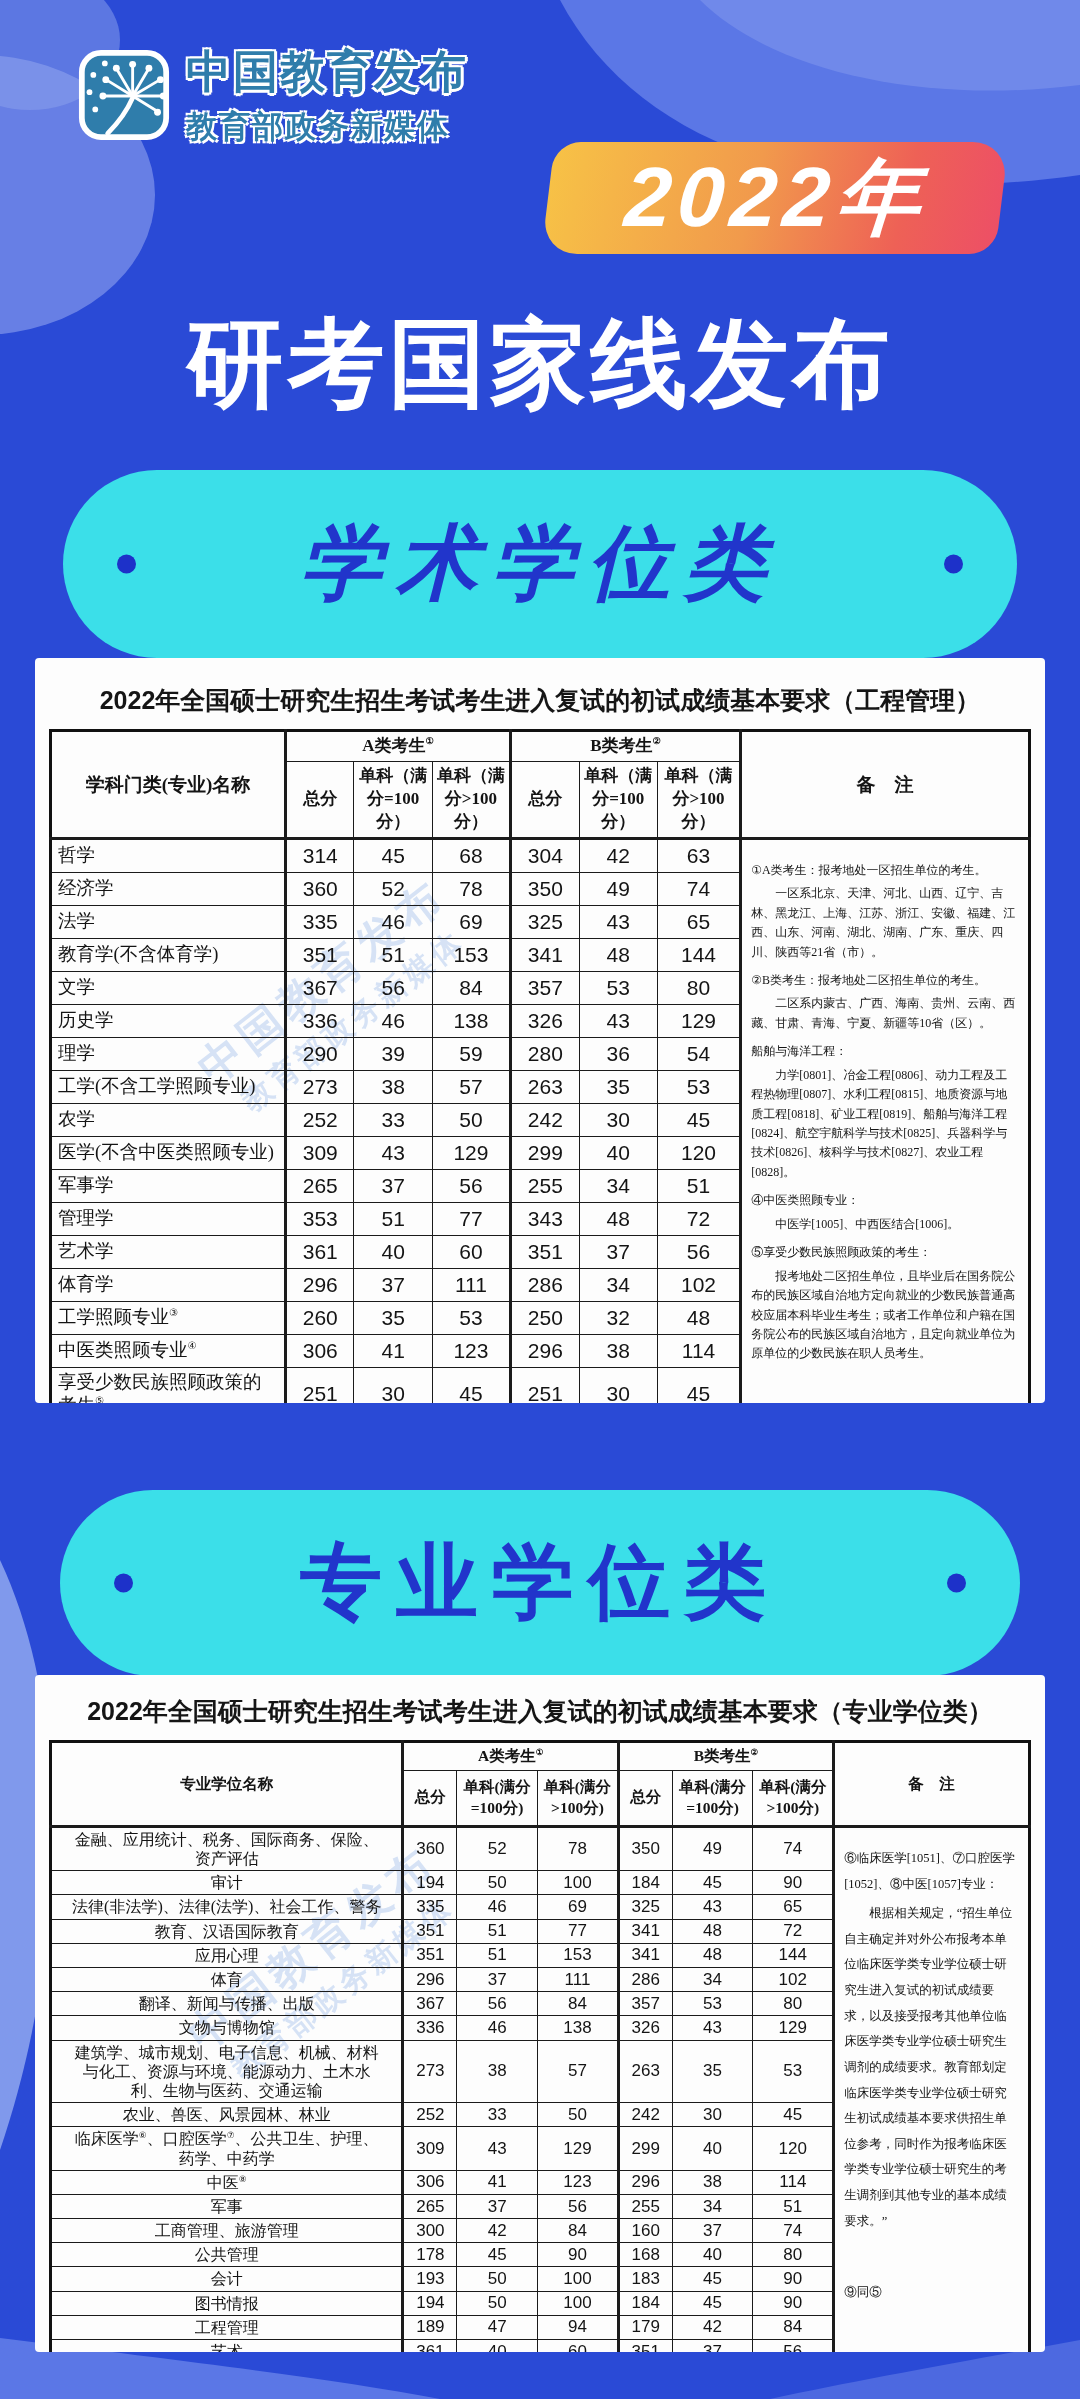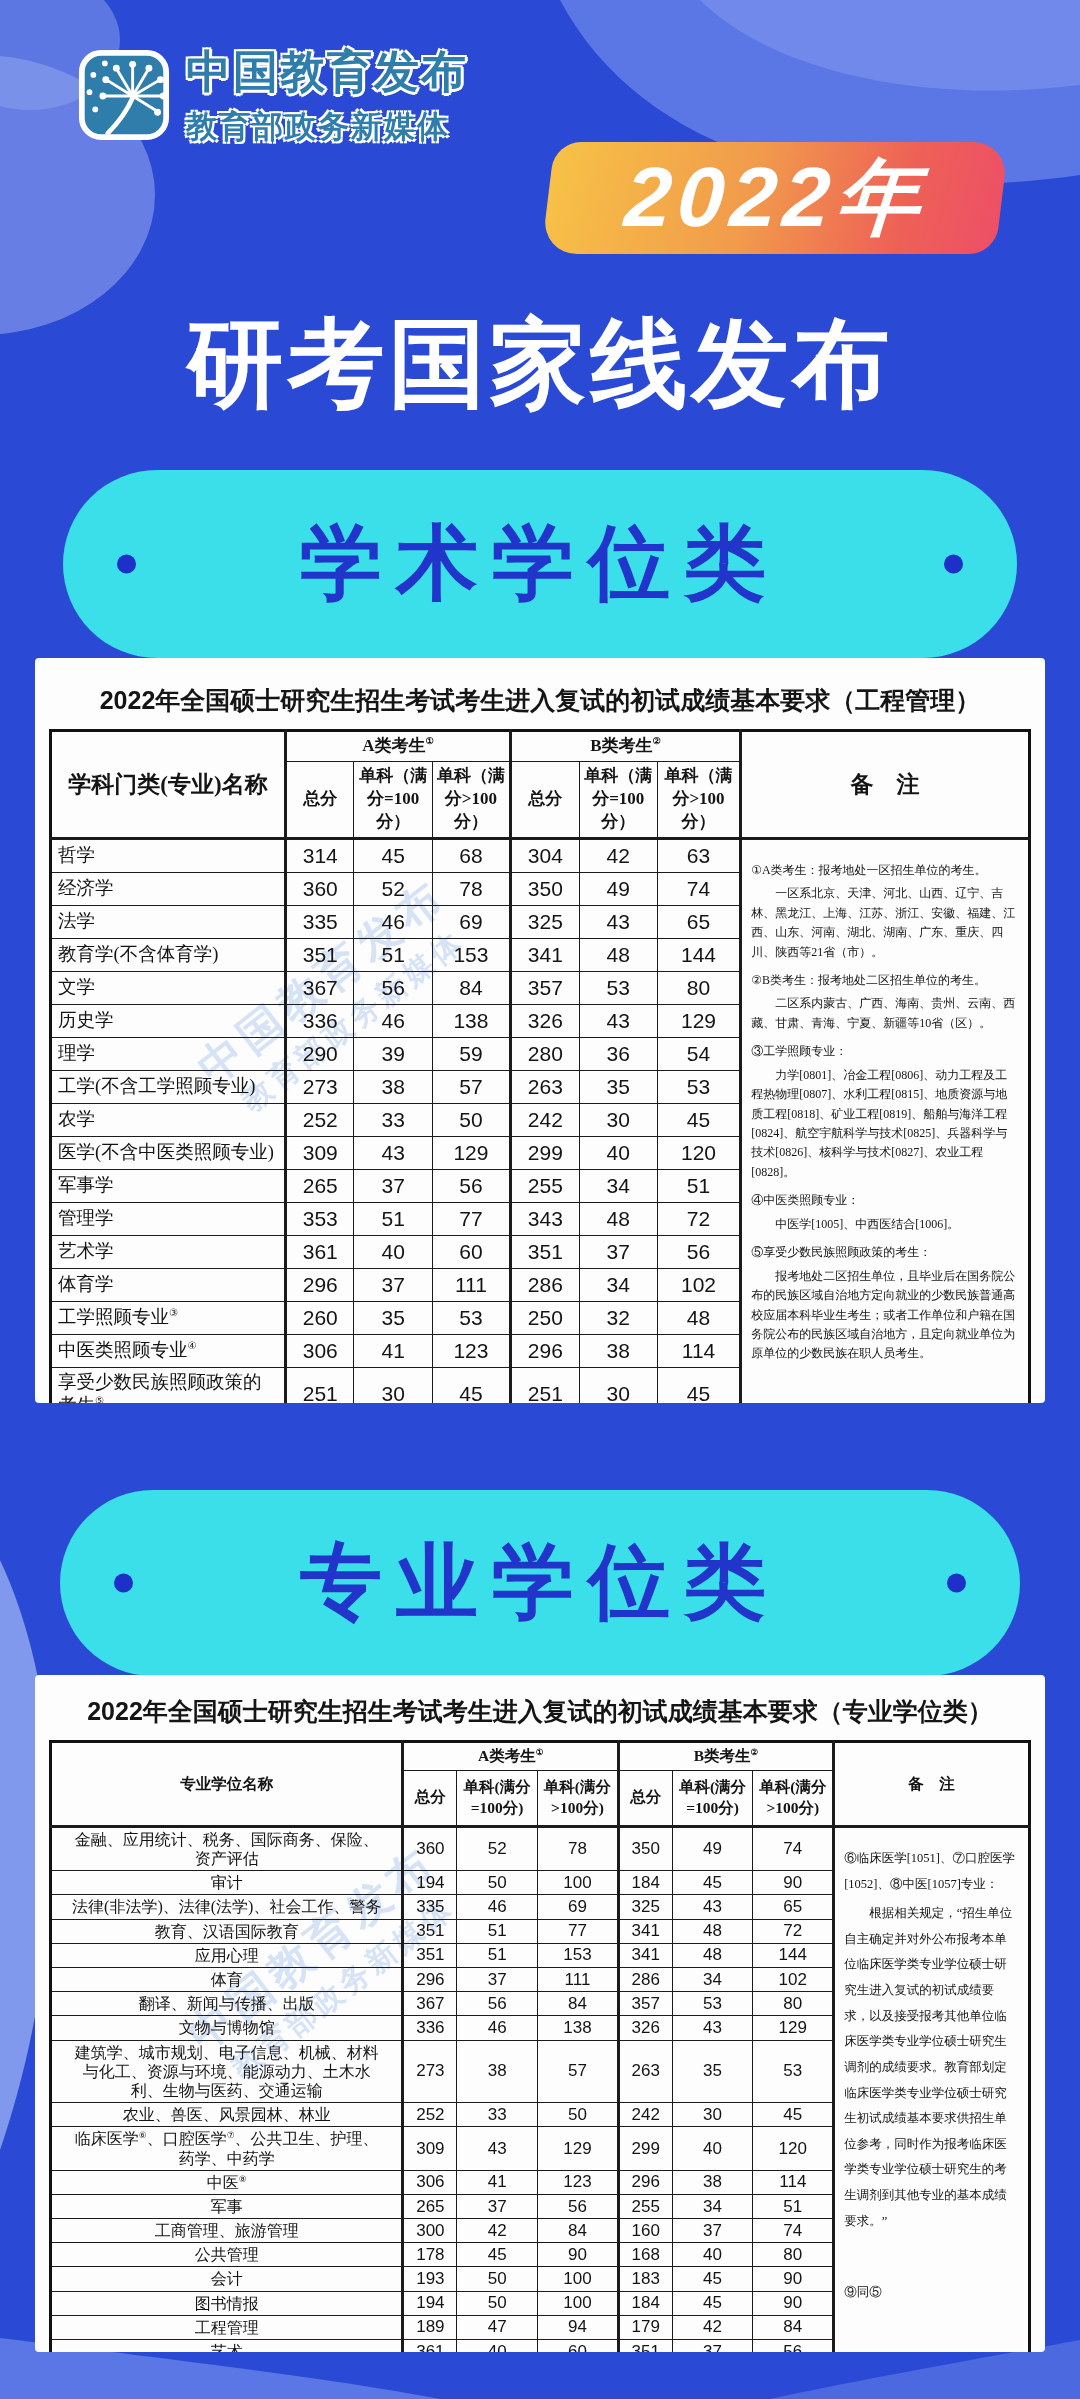--- a/index.html
+++ b/index.html
@@ -17,39 +17,39 @@
     text-shadow:-2px -2px 0 #fff,2px -2px 0 #fff,-2px 2px 0 #fff,2px 2px 0 #fff;}
   .badge{position:absolute;left:548px;top:142px;width:454px;height:112px;
     background:linear-gradient(97deg,#f7c246 0%,#f19a4c 45%,#ee6156 78%,#ed4f66 100%);
     border-radius:26px 36px 26px 36px;transform:skewX(-7deg);display:flex;align-items:center;justify-content:center;}
   .badge span{display:block;transform:skewX(3deg);font-size:84px;font-weight:900;font-style:italic;color:#fff;letter-spacing:6px;}
   .main-title{position:absolute;left:0;top:300px;width:100%;margin:0;text-align:center;
     font-size:97px;font-weight:900;color:#ffffff;letter-spacing:4px;}
 
   
   .banner{position:absolute;background:#3bdfe9;display:flex;align-items:center;justify-content:center;}
-  .banner-1{left:63px;top:470px;width:954px;height:188px;border-radius:94px;}
+  .banner-1{left:63px;top:470px;width:954px;height:188px;border-radius:94px;font-style:italic;}
   .banner-2{left:60px;top:1490px;width:960px;height:186px;border-radius:93px;}
   .banner-label{font-size:82px;font-weight:900;color:#2135cb;letter-spacing:14px;}
   .dot{position:absolute;top:50%;transform:translateY(-50%);width:19px;height:19px;border-radius:50%;background:#1d31c9;}
   .dot-l{left:54px;}.dot-r{right:54px;}
 
   
   .card{position:absolute;left:35px;width:1010px;background:#fdfdfd;border-radius:4px;overflow:hidden;}
   .card-1{top:658px;height:745px;}
   .card-2{top:1675px;height:677px;}
   .card-title{text-align:center;font-size:25px;font-weight:700;color:#151515;margin:26px 10px 12px 10px;}
   .card-2 .card-title{margin-top:20px;}
 
   table{border-collapse:collapse;table-layout:fixed;width:calc(100% - 28px);margin:0 14px;background:transparent;position:relative;z-index:2;}
   th,td{border:1.5px solid #1b1b1b;color:#141414;}
   table{border:3px solid #111;outline:none;}
   thead th{font-family:"Liberation Serif", serif;font-weight:600;font-size:17px;padding:3px 2px;text-align:center;line-height:1.35;}
   thead tr:last-child th{border-bottom-width:3px;}
-  th.name-h,th.remarks-h{border-bottom-width:3px;font-size:23px;}
+  th.name-h,th.remarks-h{border-bottom-width:3px;font-size:19px;}
   .thick-r{border-right-width:3px !important;}
   .thick-l{border-left-width:3px !important;}
   td.name-cell{font-family:"Liberation Serif", serif;text-align:left;padding:3px 6px;}
   td.num-cell{text-align:center;font-family:"Liberation Sans", sans-serif;}
   sup{font-size:.55em;}
 
   
   .t1 td.name-cell{font-size:18.5px;line-height:1.25;}
   .t1 td.num-cell{font-size:21px;padding:4px 2px;}
   .t1 thead th.sub{height:56px;}
@@ -178,21 +178,21 @@
             <td class="num-cell">45</td>
             <td class="num-cell">68</td>
             <td class="num-cell thick-l">304</td>
             <td class="num-cell">42</td>
             <td class="num-cell">63</td>
             <td class="notes-cell thick-l" rowspan="18">
               <p class="note-head">①A类考生：报考地处一区招生单位的考生。</p>
               <p class="note-body">一区系北京、天津、河北、山西、辽宁、吉林、黑龙江、上海、江苏、浙江、安徽、福建、江西、山东、河南、湖北、湖南、广东、重庆、四川、陕西等21省（市）。</p>
               <p class="note-head">②B类考生：报考地处二区招生单位的考生。</p>
               <p class="note-body">二区系内蒙古、广西、海南、贵州、云南、西藏、甘肃、青海、宁夏、新疆等10省（区）。</p>
-              <p class="note-head">③工学照顾专业：</p>
+              <p class="note-head">船舶与海洋工程：</p>
               <p class="note-body">力学[0801]、冶金工程[0806]、动力工程及工程热物理[0807]、水利工程[0815]、地质资源与地质工程[0818]、矿业工程[0819]、船舶与海洋工程[0824]、航空宇航科学与技术[0825]、兵器科学与技术[0826]、核科学与技术[0827]、农业工程[0828]。</p>
               <p class="note-head">④中医类照顾专业：</p>
               <p class="note-body">中医学[1005]、中西医结合[1006]。</p>
               <p class="note-head">⑤享受少数民族照顾政策的考生：</p>
               <p class="note-body">报考地处二区招生单位，且毕业后在国务院公布的民族区域自治地方定向就业的少数民族普通高校应届本科毕业生考生；或者工作单位和户籍在国务院公布的民族区域自治地方，且定向就业单位为原单位的少数民族在职人员考生。</p>
             </td>
           </tr>
           <tr>
             <td class="name-cell thick-r">经济学</td>
             <td class="num-cell">360</td>

